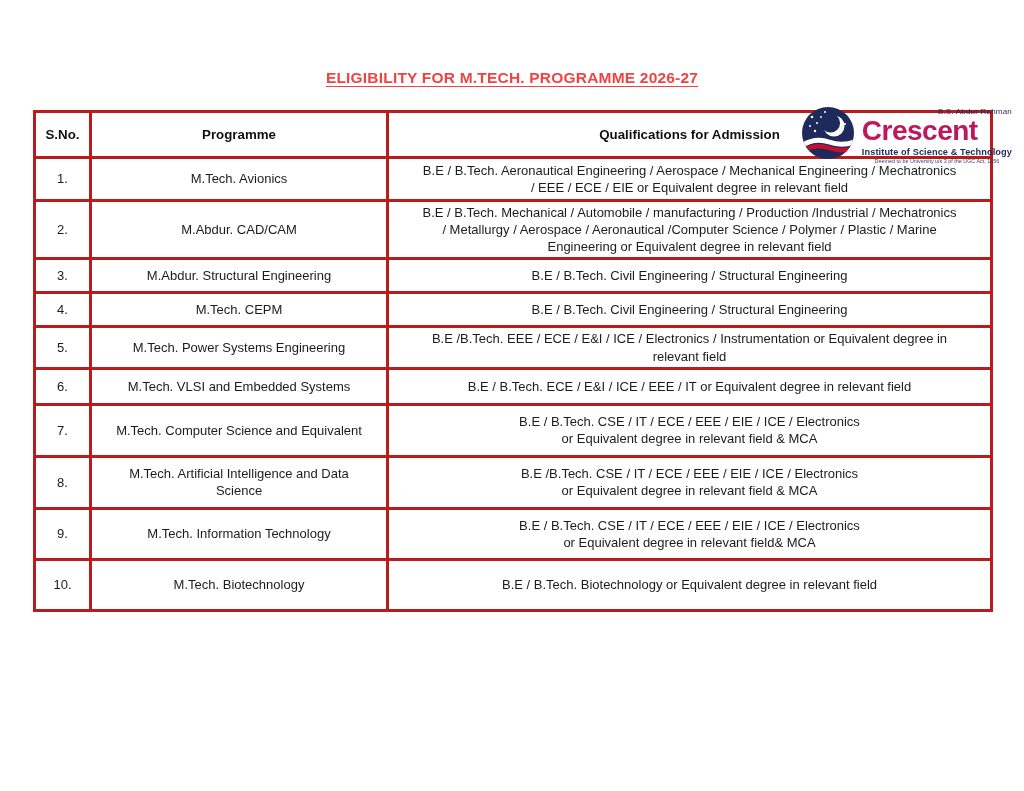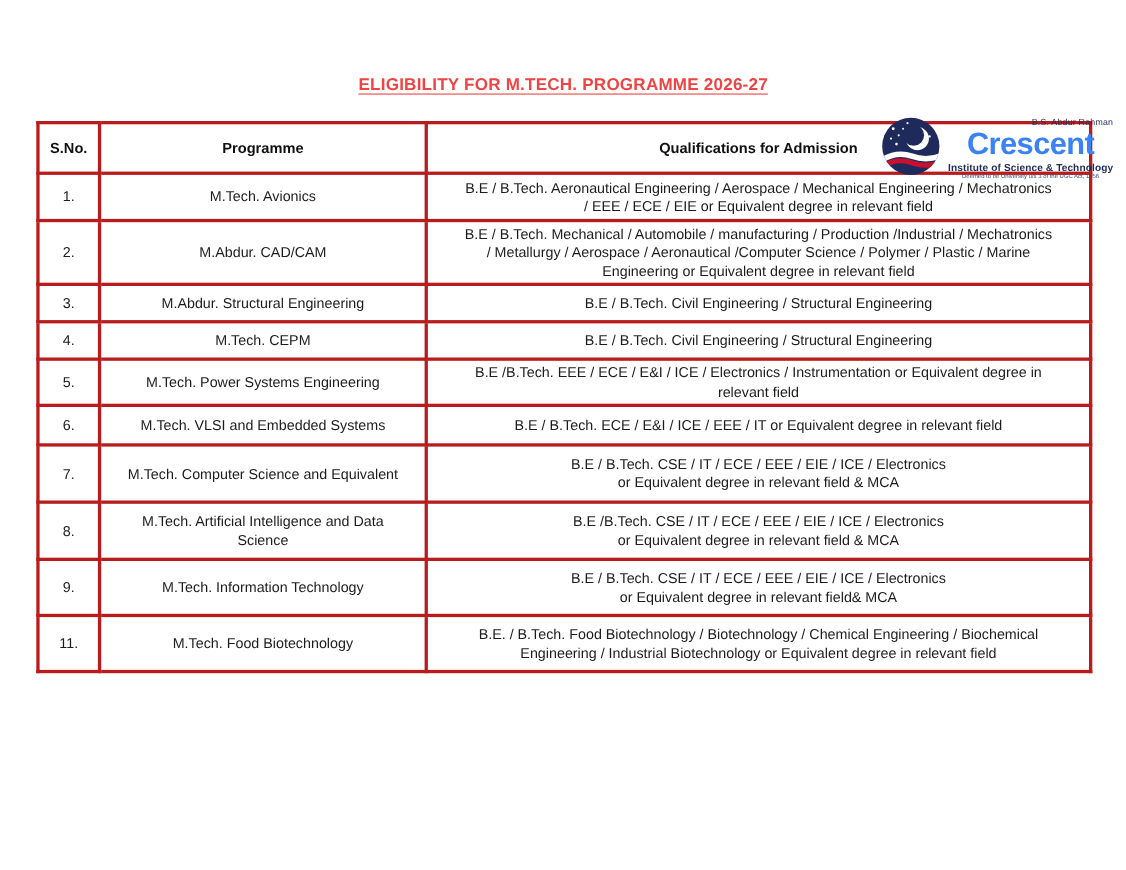--- a/index.html
+++ b/index.html
@@ -31,22 +31,22 @@
     display: flex;
     align-items: center;
     gap: 5px;
   }
   .logo-text { display: flex; flex-direction: column; }
   .logo-small {
     font-size: 8px; color: #1e2a5c; text-align: right;
     letter-spacing: 0.2px; margin-bottom: 1px;
   }
   .logo-main {
-    font-size: 28px; font-weight: bold; color: #3b82f6;
-    line-height: 1; letter-spacing: -0.5px; text-align: center;
+    font-size: 28px; font-weight: bold; color: #be185d;
+    line-height: 1; letter-spacing: -0.5px;
   }
   .logo-sub {
     font-size: 9.2px; font-weight: bold; color: #1e2a5c;
     margin-top: 2px; letter-spacing: 0.1px;
   }
   .logo-tag {
     font-size: 5.4px; color: #3a4470; margin-top: 1px; text-align: center;
   }
 
   
@@ -186,21 +186,20 @@
           <td>B.E /B.Tech. CSE / IT / ECE / EEE / EIE / ICE / Electronics
 or Equivalent degree in relevant field &amp; MCA</td>
         </tr>
         <tr>
           <td>9.</td>
           <td>M.Tech. Information Technology</td>
           <td>B.E / B.Tech. CSE / IT / ECE / EEE / EIE / ICE / Electronics
 or Equivalent degree in relevant field&amp; MCA</td>
         </tr>
         <tr>
-          <td>11.</td>
-          <td>M.Tech. Food Biotechnology</td>
-          <td>B.E. / B.Tech. Food Biotechnology / Biotechnology / Chemical Engineering / Biochemical
-Engineering / Industrial Biotechnology or Equivalent degree in relevant field</td>
+          <td>10.</td>
+          <td>M.Tech. Biotechnology</td>
+          <td>B.E / B.Tech. Biotechnology or Equivalent degree in relevant field</td>
         </tr>
       </tbody>
   </table>
 
 </div>
 
 </body></html>

